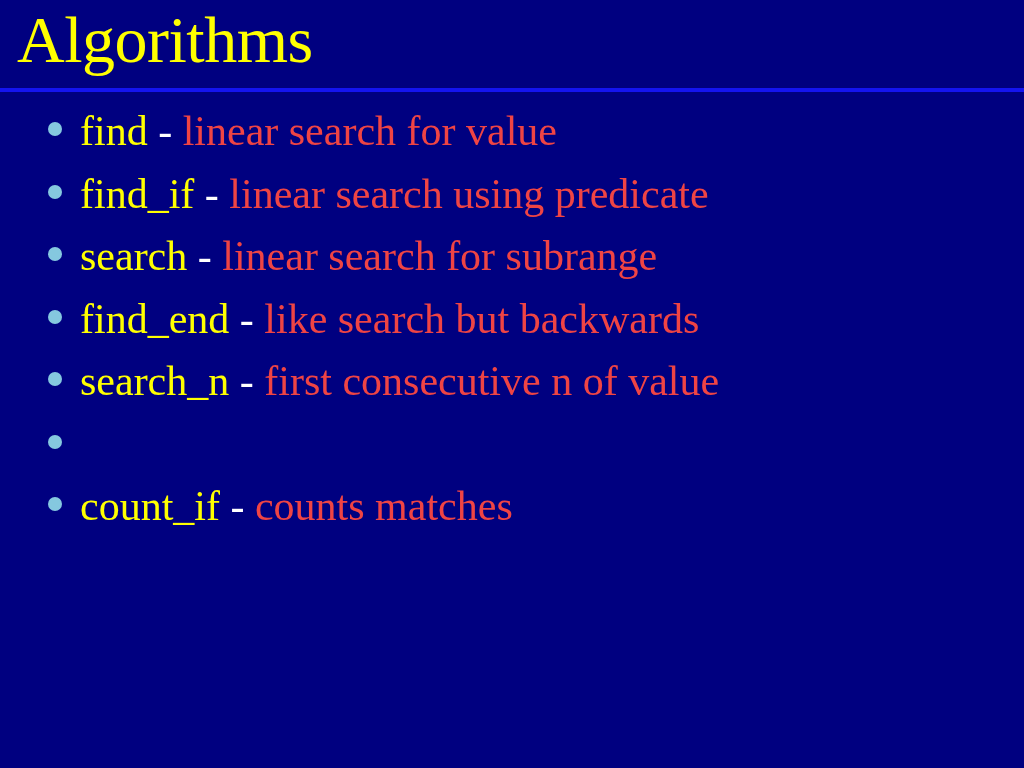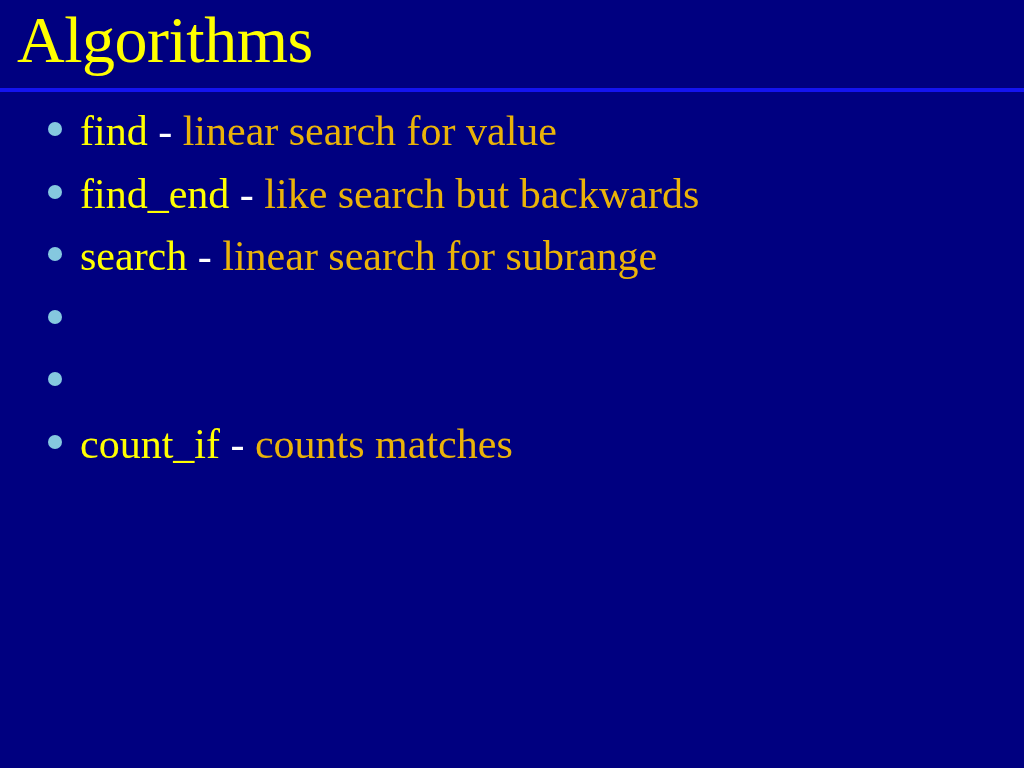--- a/index.html
+++ b/index.html
@@ -77,37 +77,38 @@
     color: #FFFFFF;
     vertical-align: top;
   }
   .kw {
     color: #FFFF00;
   }
   .sep {
     color: #FFFFFF;
   }
   .desc {
-    color: #eab308;
+    color: #ef4444;
     margin-top: 23px;
   }
 </style>
 </head>
 <body>
 
 <div id="slide">
 
   <div id="title-area">
     <div id="slide-title">Algorithms</div>
   </div>
 
   <div id="title-rule"></div>
 
   <ul id="bullet-list">
       <li class="bullet-row"><span class="bullet-dot"></span><span class="bullet-text"><span class="kw">find</span><span class="sep"> - </span><span class="desc">linear search for value</span></span></li>
+      <li class="bullet-row"><span class="bullet-dot"></span><span class="bullet-text"><span class="kw">find_if</span><span class="sep"> - </span><span class="desc">linear search using predicate</span></span></li>
+      <li class="bullet-row"><span class="bullet-dot"></span><span class="bullet-text"><span class="kw">search</span><span class="sep"> - </span><span class="desc">linear search for subrange</span></span></li>
       <li class="bullet-row"><span class="bullet-dot"></span><span class="bullet-text"><span class="kw">find_end</span><span class="sep"> - </span><span class="desc">like search but backwards</span></span></li>
-      <li class="bullet-row"><span class="bullet-dot"></span><span class="bullet-text"><span class="kw">search</span><span class="sep"> - </span><span class="desc">linear search for subrange</span></span></li>
-      <li class="bullet-row"><span class="bullet-dot"></span></li>
+      <li class="bullet-row"><span class="bullet-dot"></span><span class="bullet-text"><span class="kw">search_n</span><span class="sep"> - </span><span class="desc">first consecutive n of value</span></span></li>
       <li class="bullet-row"><span class="bullet-dot"></span></li>
       <li class="bullet-row"><span class="bullet-dot"></span><span class="bullet-text"><span class="kw">count_if</span><span class="sep"> - </span><span class="desc">counts matches</span></span></li>
     </ul>
 
 </div>
 
 </body></html>

